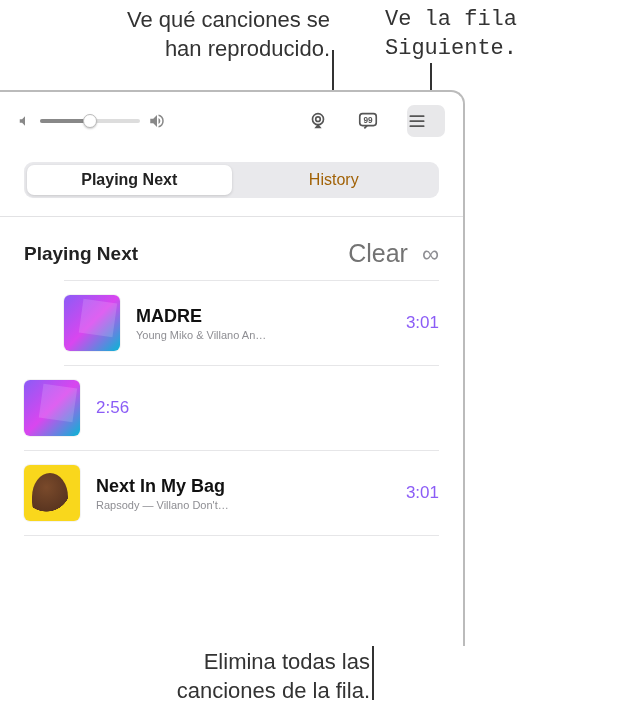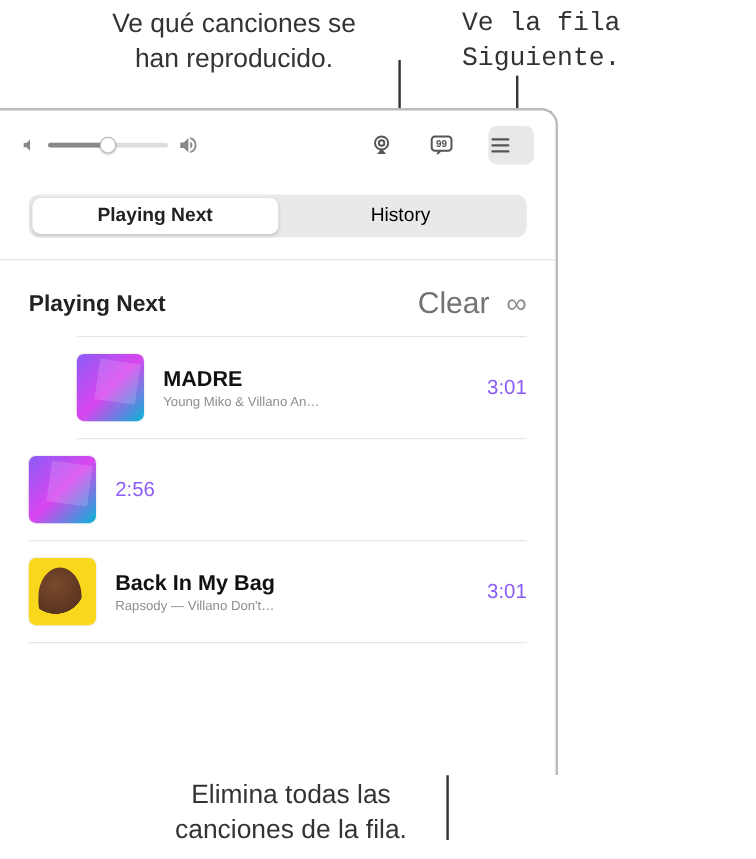--- a/index.html
+++ b/index.html
@@ -9,21 +9,21 @@
       height: 716px;
       background: #fff;
       position: relative;
       overflow: hidden;
     }
     .callout {
       position: absolute;
       font-size: 22px;
       color: #333;
       line-height: 1.3;
-      text-align: center;
+      text-align: right;
       white-space: pre-line;
     }
     .callout-line {
       position: absolute;
       background: #333;
     }
     .window-frame {
       position: absolute;
       left: 0;
       top: 90px;
@@ -105,21 +105,21 @@
       border-radius: 9px;
       padding: 3px;
       margin: 12px 0 18px 0;
       height: 36px;
     }
     .seg-btn {
       flex: 1;
       border: none;
       background: transparent;
       font-size: 16px;
-      color: #000000;
+      color: #a16207;
       border-radius: 7px;
       cursor: pointer;
       display: flex;
       align-items: center;
       justify-content: center;
       font-weight: 500;
     }
     .seg-btn.active {
       background: #fff;
       box-shadow: 0 1px 3px rgba(0,0,0,0.15);
@@ -319,21 +319,21 @@
       </div>
 
       <div class="track-row">
         <div class="art art-1"></div>
         <div class="track-dur">2:56</div>
       </div>
 
       <div class="track-row">
         <div class="art art-2"></div>
         <div class="track-info">
-          <div class="track-title">Back In My Bag</div>
+          <div class="track-title">Next In My Bag</div>
           <div class="track-sub">Rapsody — Villano Don't…</div>
         </div>
         <div class="track-dur">3:01</div>
       </div>
 
     </div>
   </div>
 </div>
 
 </body></html>

